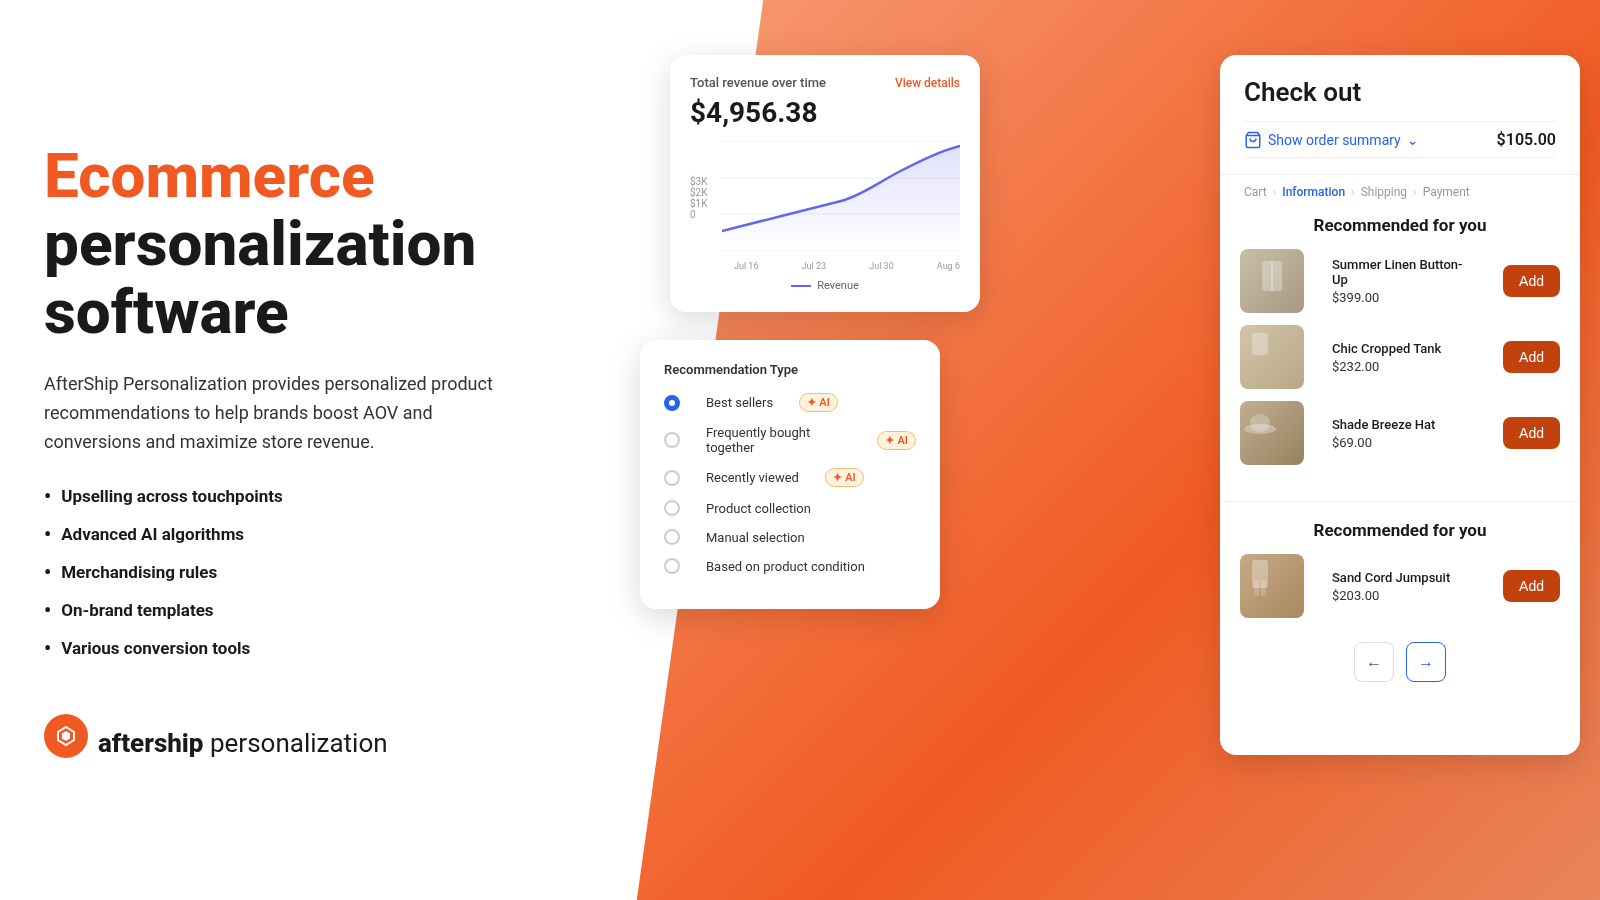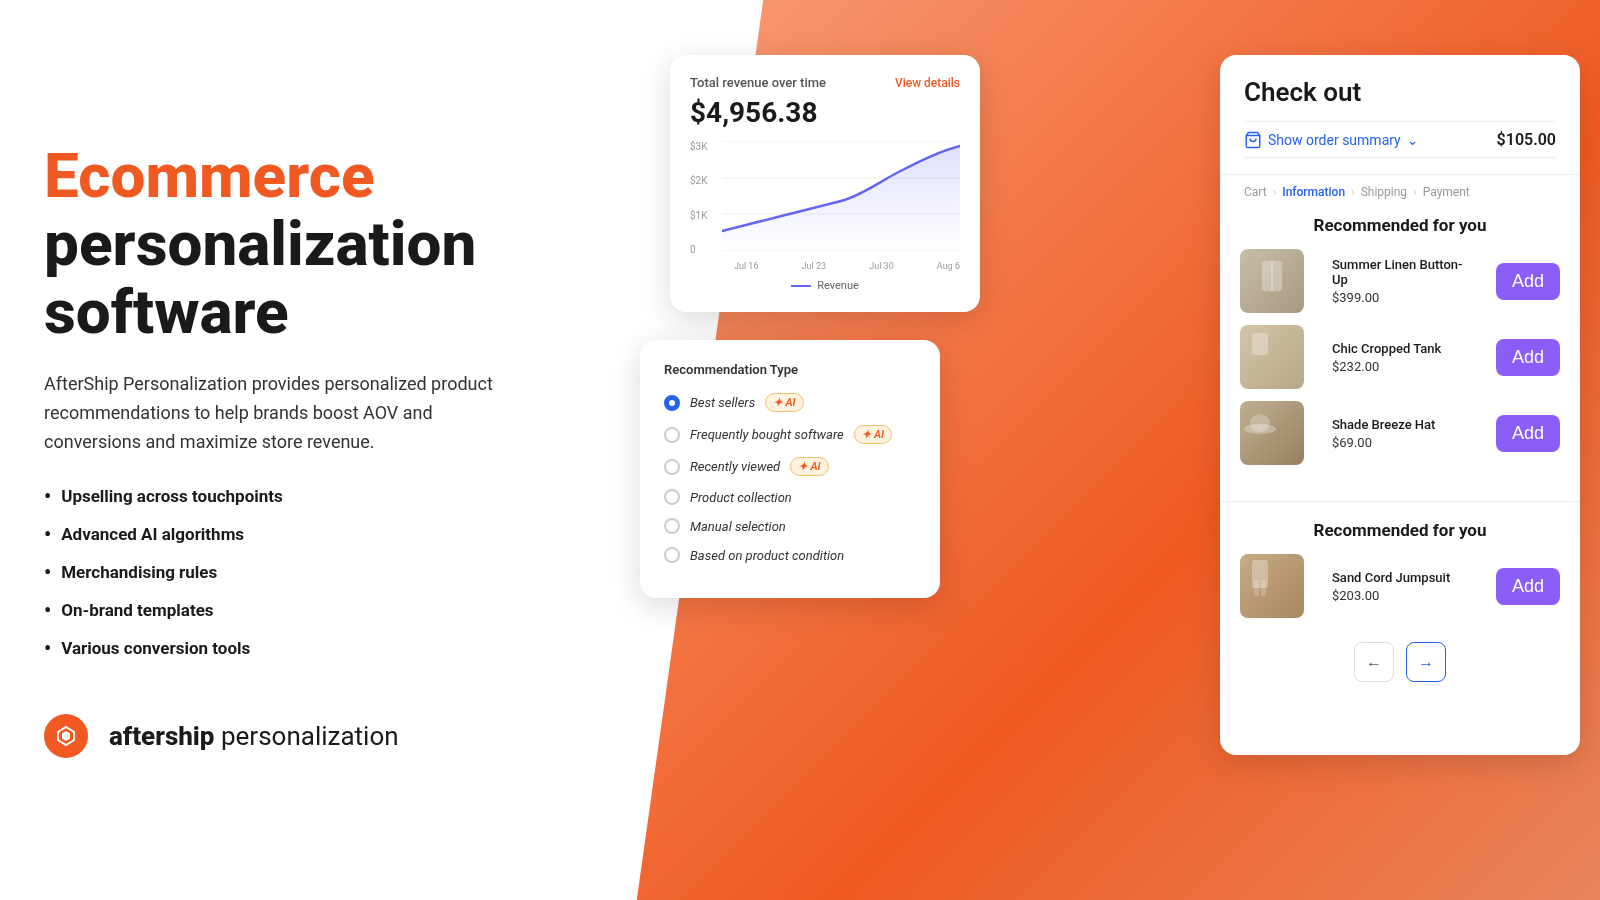--- a/index.html
+++ b/index.html
@@ -53,22 +53,22 @@
       gap: 10px;
     }
     .features li::before {
       content: '•';
       font-size: 20px;
       color: #1a1a1a;
     }
 
     .brand-logo {
       display: flex;
-      align-items: center;
-      gap: 21px;
+      align-items: flex-end;
+      gap: 10px;
     }
     .brand-text {
       font-size: 26px;
       color: #1a1a1a;
     }
     .brand-text strong { font-weight: 800; }
     .brand-text span { font-weight: 400; }
 
     
     .right-panel {
@@ -142,21 +142,21 @@
       position: relative;
     }
 
     .chart-labels-y {
       position: absolute;
       left: 0;
       top: 0;
       bottom: 16px;
       display: flex;
       flex-direction: column;
-      justify-content: space-between;
+      justify-content: center;
       width: 32px;
     }
     .chart-labels-y span {
       font-size: 10px;
       color: #999;
     }
 
     .chart-svg-area {
       position: absolute;
       left: 32px;
@@ -207,25 +207,24 @@
     .rec-type-title {
       font-size: 13px;
       font-weight: 600;
       color: #333;
       margin-bottom: 16px;
     }
 
     .radio-item {
       display: flex;
       align-items: center;
-      gap: 10px;
+      gap: 26px;
       margin-bottom: 13px;
       font-size: 13px;
       color: #333;
-      font-style: italic;
     }
     .radio-circle {
       width: 16px;
       height: 16px;
       border-radius: 50%;
       border: 2px solid #ccc;
       display: flex;
       align-items: center;
       justify-content: center;
       flex-shrink: 0;
@@ -343,26 +342,26 @@
       font-size: 13px;
       font-weight: 500;
       color: #1a1a1a;
       margin-bottom: 3px;
     }
     .product-price {
       font-size: 13px;
       color: #333;
     }
     .add-btn {
-      background: #8b5cf6;
+      background: #c2410c;
       color: #fff;
       border: none;
       border-radius: 8px;
       padding: 8px 16px;
-      font-size: 18px;
+      font-size: 14px;
       font-weight: 500;
       cursor: pointer;
       flex-shrink: 0;
     }
 
     .divider { height: 1px; background: #eee; margin: 8px 0; }
 
     .nav-arrows {
       display: flex;
       justify-content: center;
@@ -504,21 +503,21 @@
         </div>
         <span>Best sellers</span>
         <span class="ai-badge">
           <span class="ai-star">✦</span>
           <span>AI</span>
         </span>
       </div>
 
       <div class="radio-item">
         <div class="radio-circle"></div>
-        <span>Frequently bought software</span>
+        <span>Frequently bought together</span>
         <span class="ai-badge">
           <span class="ai-star">✦</span>
           <span>AI</span>
         </span>
       </div>
 
       <div class="radio-item">
         <div class="radio-circle"></div>
         <span>Recently viewed</span>
         <span class="ai-badge">

